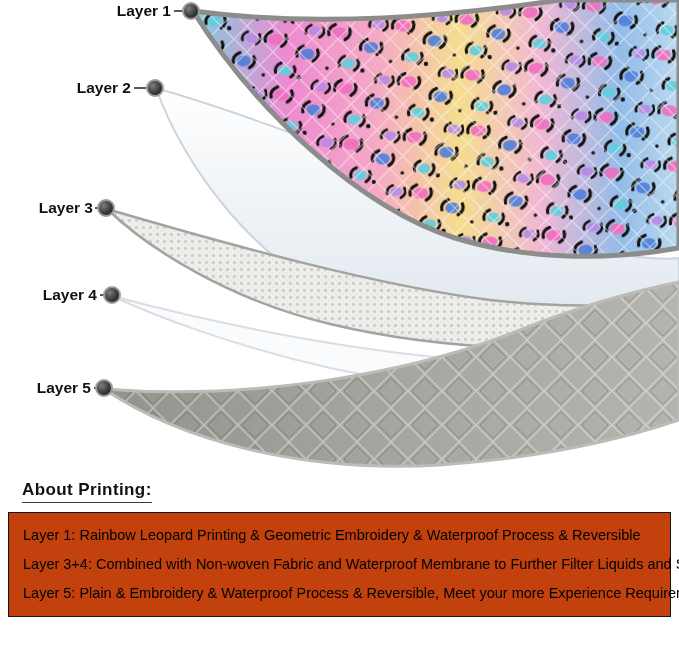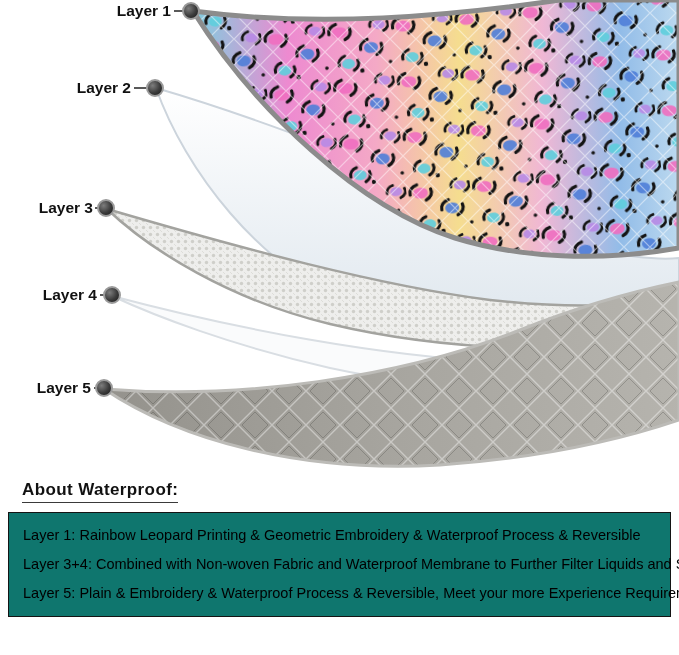--- a/index.html
+++ b/index.html
@@ -1,21 +1,21 @@
 <!DOCTYPE html>
 <html><head>
 <meta charset="utf-8">
 <style>
   html,body{margin:0;padding:0;background:#ffffff;}
   body{width:679px;height:655px;font-family:"Liberation Sans",sans-serif;color:#111;overflow:hidden;}
   .page{width:679px;height:655px;background:#fff;}
   .diagram{display:block;width:679px;height:478px;}
   .diagram text{font:bold 15.5px "Liberation Sans",sans-serif;fill:#111;}
   .about-heading{display:inline-block;margin:2px 0 9px 22px;font-size:17px;font-weight:bold;letter-spacing:.4px;border-bottom:1.5px solid #3a3a3a;padding-bottom:2px;}
-  .about-box{margin:0 8px;border:1.5px solid #141414;padding:8px 14px;background:#0f766e;}
+  .about-box{margin:0 8px;border:1.5px solid #141414;padding:8px 14px;background:#c2410c;}
   .about-box p{margin:0;font-size:14.5px;line-height:29px;color:#000;white-space:nowrap;}
 </style>
 </head>
 <body>
 
 <div class="page">
 
   <svg class="diagram" viewBox="0 0 679 478" xmlns="http://www.w3.org/2000/svg">
     <defs>
       <linearGradient id="rainbow" gradientUnits="userSpaceOnUse" x1="190" y1="120" x2="679" y2="120">
@@ -106,21 +106,21 @@
       <text x="97" y="300" text-anchor="end">Layer 4</text>
     </g>
     <g>
       <line x1="94" y1="388" x2="97" y2="388" stroke="#222" stroke-width="1.5"></line>
       <circle cx="104" cy="388" r="8" fill="url(#dotGrad)" stroke="#9b9b9b" stroke-width="2"></circle>
       <text x="91" y="393" text-anchor="end">Layer 5</text>
     </g>
   </svg>
 
   <div>
-    <div class="about-heading">About Waterproof:</div>
+    <div class="about-heading">About Printing:</div>
     <div class="about-box">
       <p>Layer 1: Rainbow Leopard Printing &amp; Geometric Embroidery &amp; Waterproof Process &amp; Reversible</p>
       <p>Layer 3+4: Combined with Non-woven Fabric and Waterproof Membrane to Further Filter Liquids and Stains</p>
       <p>Layer 5: Plain &amp; Embroidery &amp; Waterproof Process &amp; Reversible, Meet your more Experience Requirements</p>
     </div>
   </div>
 
 </div>
 
 </body></html>

